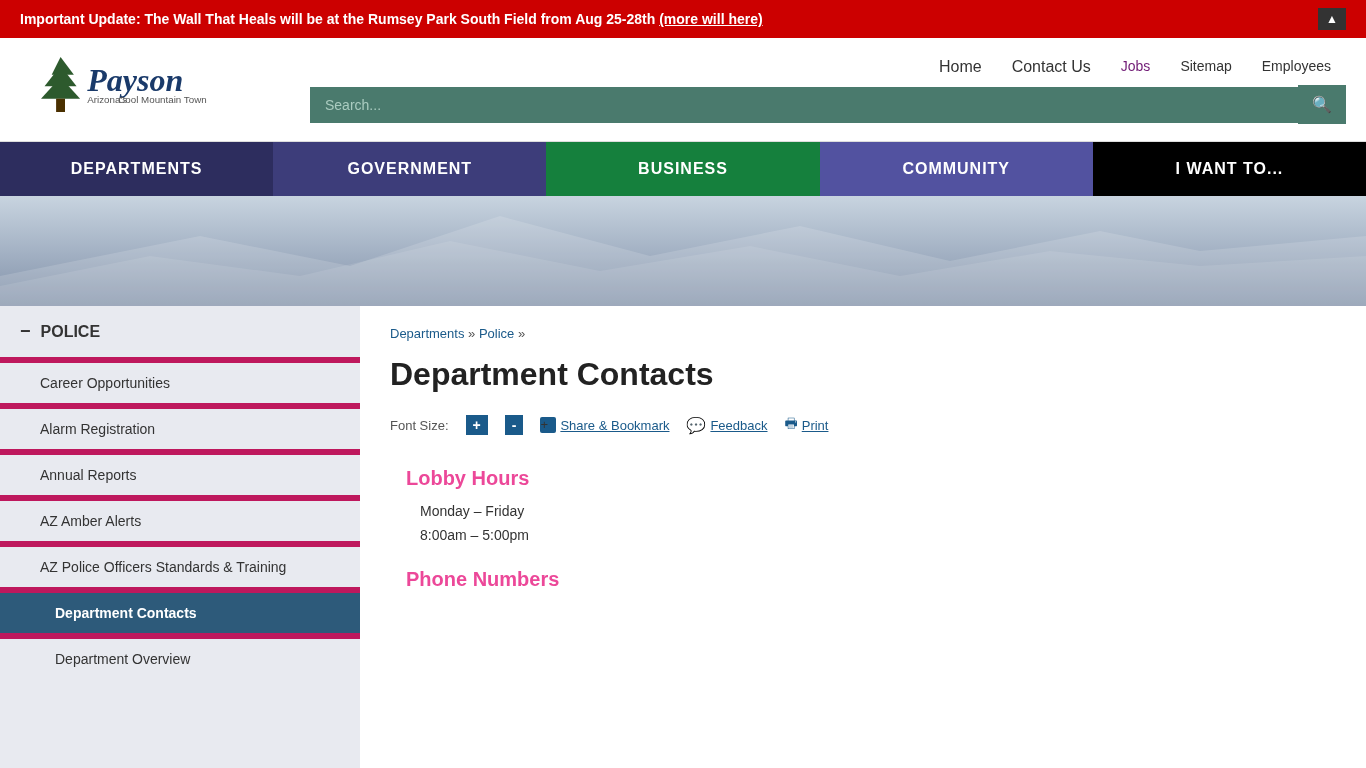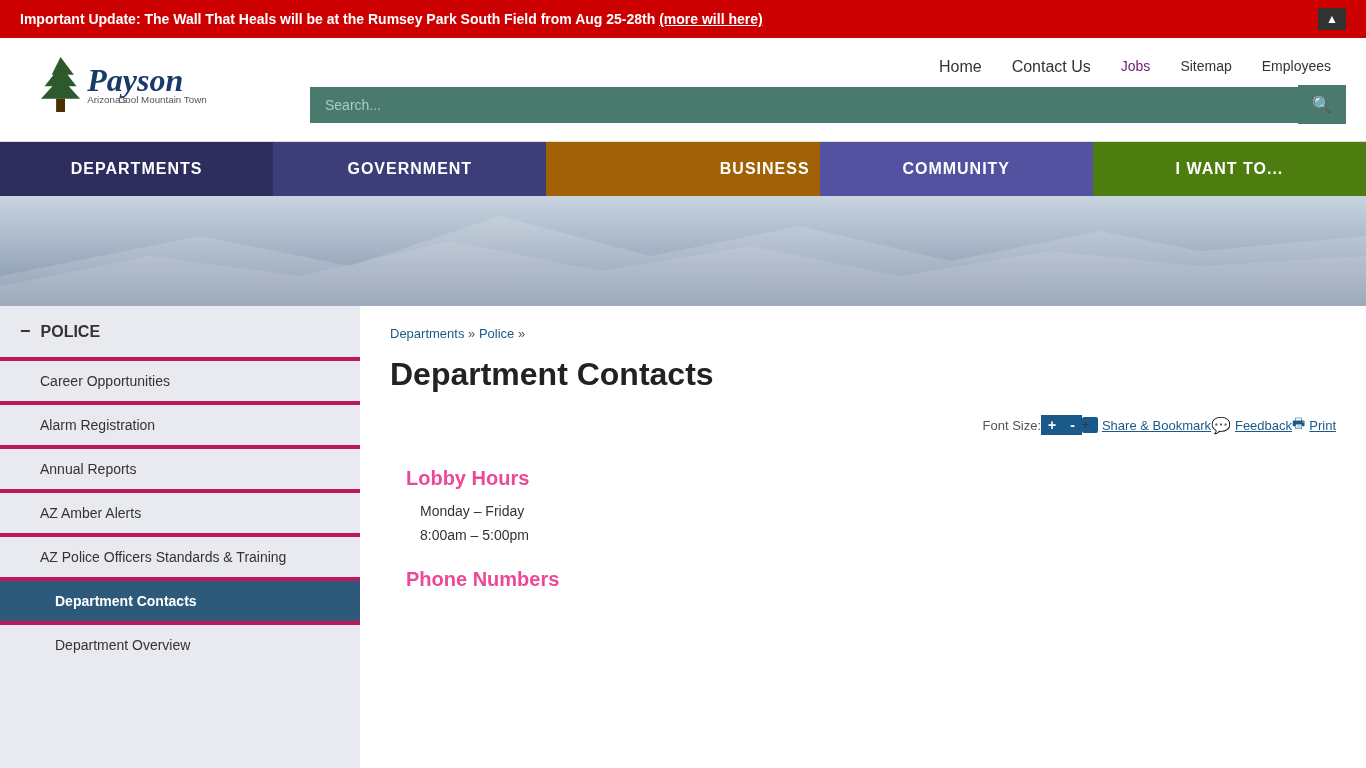--- a/index.html
+++ b/index.html
@@ -74,23 +74,23 @@
       padding: 18px 10px;
       text-align: center;
       font-size: 16px;
       font-weight: bold;
       cursor: pointer;
       letter-spacing: 1px;
       text-transform: uppercase;
     }
     .main-nav .nav-item:nth-child(1) { background: #2d2d5e; color: #fff; }
     .main-nav .nav-item:nth-child(2) { background: #3d3d7a; color: #fff; }
-    .main-nav .nav-item:nth-child(3) { background: #a16207; color: #fff; text-align: right; }
+    .main-nav .nav-item:nth-child(3) { background: #15803d; color: #fff; }
     .main-nav .nav-item:nth-child(4) { background: #5252a0; color: #fff; }
-    .main-nav .nav-item:nth-child(5) { background: #4d7c0f; color: #fff; }
+    .main-nav .nav-item:nth-child(5) { background: #000000; color: #fff; }
 
     
     .hero {
       background: linear-gradient(180deg, #c8d4e0 0%, #a0b8cc 50%, #8090a0 100%);
       height: 110px;
       position: relative;
       overflow: hidden;
     }
 
     
@@ -119,21 +119,21 @@
       color: #333;
       margin-right: 10px;
       font-size: 18px;
     }
     .sidebar-link {
       display: block;
       padding: 12px 20px 12px 40px;
       color: #333;
       text-decoration: none;
       font-size: 14px;
-      border-top: 4px solid #be185d;
+      border-top: 6px solid #be185d;
     }
     .sidebar-link.active {
       background: #2d5a7a;
       color: #fff;
       font-weight: bold;
     }
     .sidebar-link.sub {
       padding-left: 55px;
     }
 
@@ -153,22 +153,21 @@
     }
     .page-title {
       font-size: 32px;
       font-weight: bold;
       color: #222;
       margin-bottom: 20px;
     }
     .content-tools {
       display: flex;
       align-items: center;
-      justify-content: flex-end;
-      gap: 0;
+      gap: 17px;
       margin-bottom: 20px;
       padding-bottom: 10px;
       font-size: 13px;
     }
     .font-size-label { color: #555; }
     .font-btn {
       background: #1a5a8a;
       color: #fff;
       border: none;
       padding: 2px 7px;

